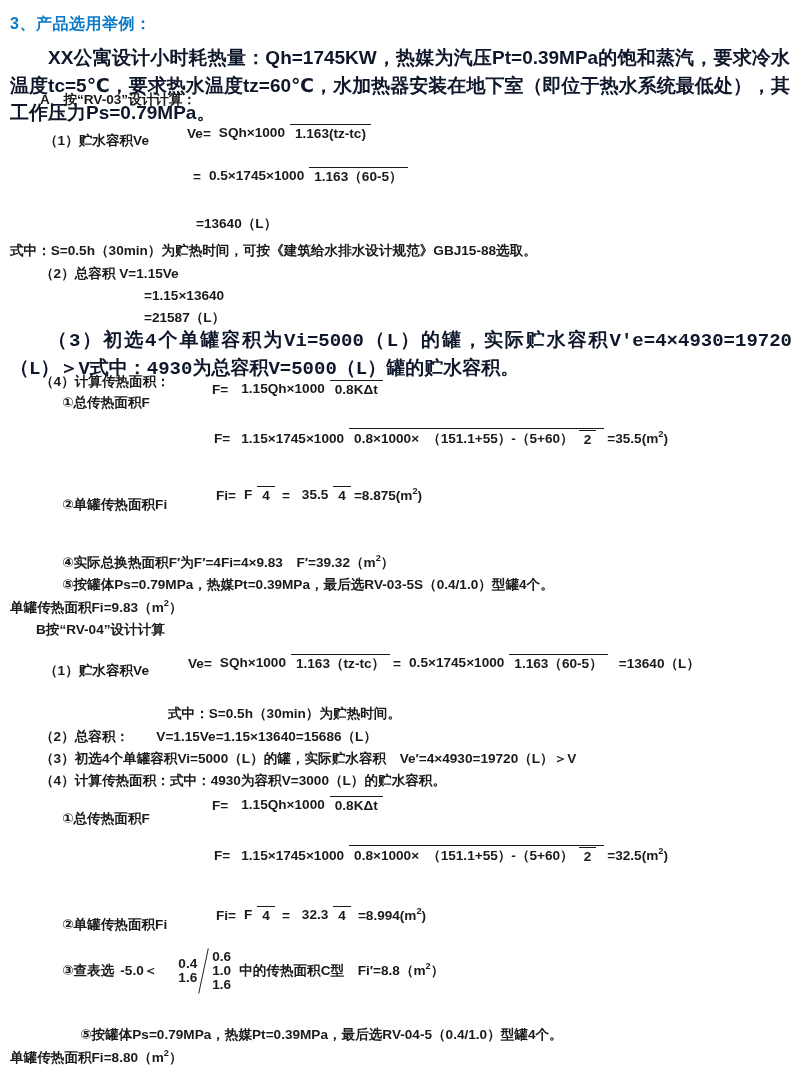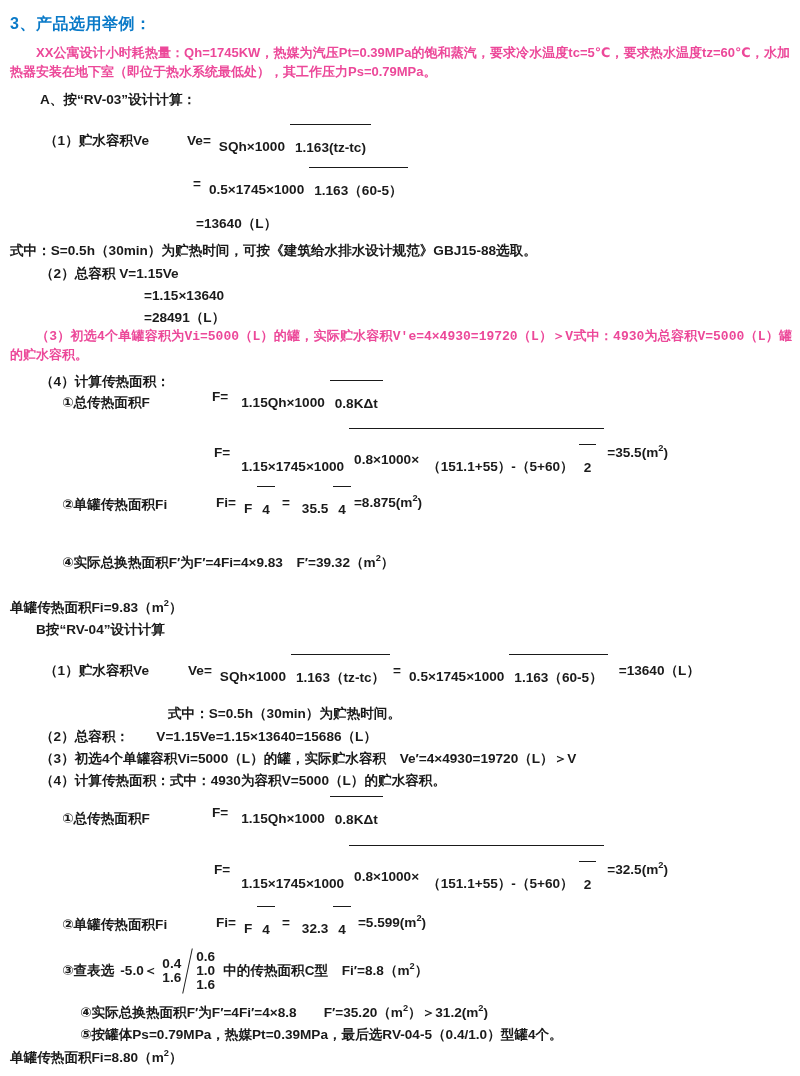--- a/index.html
+++ b/index.html
@@ -40,41 +40,41 @@
     position: absolute;
     white-space: nowrap;
     font-weight: bold;
     font-size: 13.6px;
     line-height: 1.15;
     color: #1a1a1a;
   }
   .wrapln {
     position: absolute;
     font-weight: bold;
-    font-size: 13px;
+    font-size: 19px;
     line-height: 1.45;
-    color: #ec4899;
+    color: #0f172a;
     text-align: justify;
   }
 
   
   .frac {
     display: inline-flex;
     align-items: flex-end;
     vertical-align: middle;
     margin: 0 3px;
     position: relative;
     top: -0.05em;
   }
   .frac > .num {
     padding: 0 5px 1px 5px;
     white-space: nowrap;
   }
   .frac > .den {
-    padding: 15px 5px 0 5px;
+    padding: 1px 5px 0 5px;
     border-top: 1.6px solid #1a1a1a;
     white-space: nowrap;
   }
   .eqrow {
     display: inline-flex;
     align-items: center;
     white-space: nowrap;
   }
   .sup {
     font-size: 0.68em;
@@ -130,21 +130,21 @@
       <span class="den">1.163（60-5）</span>
     </span>
   </div>
 
   <div class="ln" style="left:196px; top:216px;">=13640（L）</div>
 
   <div class="ln" style="left:10px; top:243px;">式中：S=0.5h（30min）为贮热时间，可按《建筑给水排水设计规范》GBJ15-88选取。</div>
 
   <div class="ln" style="left:40px; top:266px;">（2）总容积 V=1.15Ve</div>
   <div class="ln" style="left:144px; top:288px;">=1.15×13640</div>
-  <div class="ln" style="left:144px; top:310px;">=28491（L）</div>
+  <div class="ln" style="left:144px; top:310px;">=21587（L）</div>
 
   <div class="wrapln" style="left:10px; top:328px; width:782px; text-indent:2em;font-family:Liberation Mono, monospace;">（3）初选4个单罐容积为Vi=5000（L）的罐，实际贮水容积V′e=4×4930=19720（L）＞V式中：4930为总容积V=5000（L）罐的贮水容积。</div>
 
   <div class="ln" style="left:40px; top:374px;">（4）计算传热面积：</div>
 
   <div class="ln" style="left:62px; top:395px;">①总传热面积F</div>
 
   <div class="ln eqrow" style="left:212px; top:381px;">
     <span>F=</span>
     <span class="frac" style="margin-left:8px;">
@@ -182,20 +182,21 @@
     <span class="frac">
       <span class="num">35.5</span>
       <span class="den">4</span>
     </span>
     <span><span>=8.875(m</span><span class="sup">2</span><span>)</span></span>
   </div>
 
 
   <div class="ln" style="left:62px; top:555px;"><span>④实际总换热面积F′为F′=4Fi=4×9.83　F′=39.32（m</span><span class="sup">2</span><span>）</span></div>
 
+  <div class="ln" style="left:62px; top:577px;">⑤按罐体Ps=0.79MPa，热媒Pt=0.39MPa，最后选RV-03-5S（0.4/1.0）型罐4个。</div>
 
   <div class="ln" style="left:10px; top:600px;"><span>单罐传热面积Fi=9.83（m</span><span class="sup">2</span><span>）</span></div>
 
   <div class="ln" style="left:36px; top:622px;">B按“RV-04”设计计算</div>
 
   <div class="ln" style="left:44px; top:663px;">（1）贮水容积Ve</div>
 
   <div class="ln eqrow" style="left:188px; top:655px;">
     <span>Ve=</span>
     <span class="frac">
@@ -207,21 +208,21 @@
       <span class="num">0.5×1745×1000</span>
       <span class="den">1.163（60-5）</span>
     </span>
     <span style="margin-left:8px;">=13640（L）</span>
   </div>
 
   <div class="ln" style="left:168px; top:706px;">式中：S=0.5h（30min）为贮热时间。</div>
 
   <div class="ln" style="left:40px; top:729px;">（2）总容积：　　V=1.15Ve=1.15×13640=15686（L）</div>
   <div class="ln" style="left:40px; top:751px;">（3）初选4个单罐容积Vi=5000（L）的罐，实际贮水容积　Ve′=4×4930=19720（L）＞V</div>
-  <div class="ln" style="left:40px; top:773px;">（4）计算传热面积：式中：4930为容积V=5000（L）的贮水容积。</div>
+  <div class="ln" style="left:40px; top:773px;">（4）计算传热面积：式中：4930为容积V=3000（L）的贮水容积。</div>
 
   <div class="ln" style="left:62px; top:811px;">①总传热面积F</div>
 
   <div class="ln eqrow" style="left:212px; top:797px;">
     <span>F=</span>
     <span class="frac" style="margin-left:8px;">
       <span class="num">1.15Qh×1000</span>
       <span class="den">0.8KΔt</span>
     </span>
   </div>
@@ -249,38 +250,37 @@
     <span>Fi=</span>
     <span class="frac">
       <span class="num">F</span>
       <span class="den">4</span>
     </span>
     <span style="margin:0 4px;">=</span>
     <span class="frac">
       <span class="num">32.3</span>
       <span class="den">4</span>
     </span>
-    <span style="margin-left:4px;"><span>=5.599(m</span><span class="sup">2</span><span>)</span></span>
+    <span style="margin-left:4px;"><span>=8.994(m</span><span class="sup">2</span><span>)</span></span>
   </div>
 
   <div class="ln eqrow" style="left:62px; top:948px; align-items:center;">
     <span>③查表选</span>
-    <span style="margin:0 4px 0 6px;">-5.0＜</span>
+    <span style="margin:0 20px 0 6px;">-5.0＜</span>
     <span class="stack">
       <span>0.4</span>
       <span>1.6</span>
     </span>
     <span class="slashbar"></span>
     <span class="stack">
       <span>0.6</span>
       <span>1.0</span>
       <span>1.6</span>
     </span>
     <span style="margin-left:7px;"><span>中的传热面积C型　Fi′=8.8（m</span><span class="sup">2</span><span>）</span></span>
   </div>
 
-  <div class="ln" style="left:80px; top:1005px;"><span>④实际总换热面积F′为F′=4Fi′=4×8.8　　F′=35.20（m</span><span class="sup">2</span><span>）＞31.2(m</span><span class="sup">2</span><span>)</span></div>
 
   <div class="ln" style="left:80px; top:1027px;">⑤按罐体Ps=0.79MPa，热媒Pt=0.39MPa，最后选RV-04-5（0.4/1.0）型罐4个。</div>
 
   <div class="ln" style="left:10px; top:1050px;"><span>单罐传热面积Fi=8.80（m</span><span class="sup">2</span><span>）</span></div>
 
 </div>
 
 </body></html>

